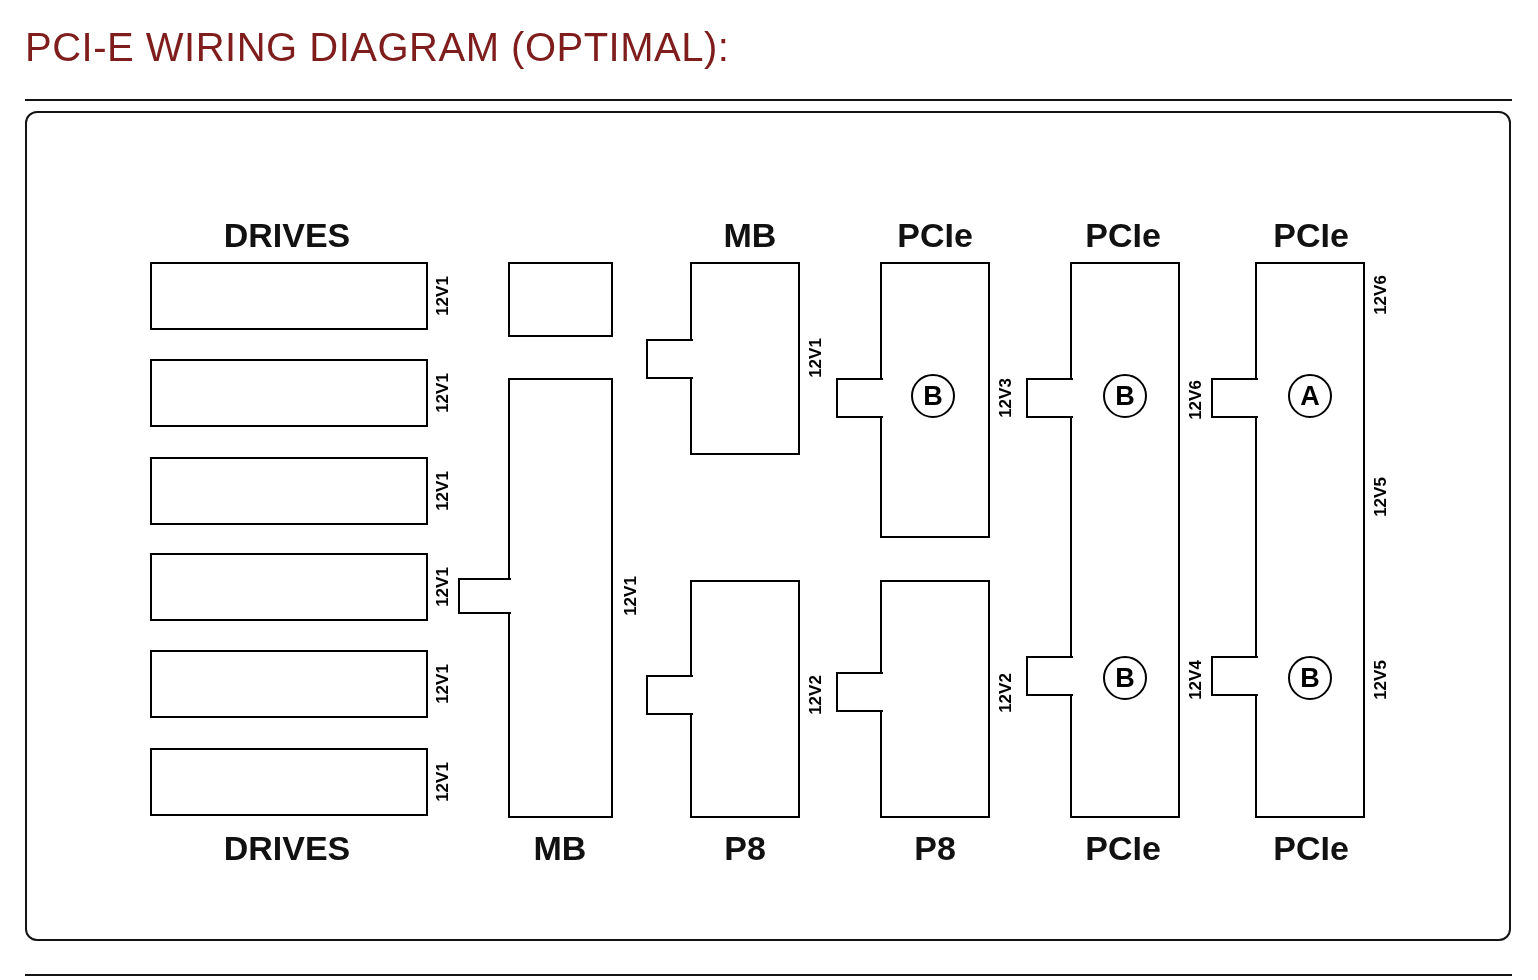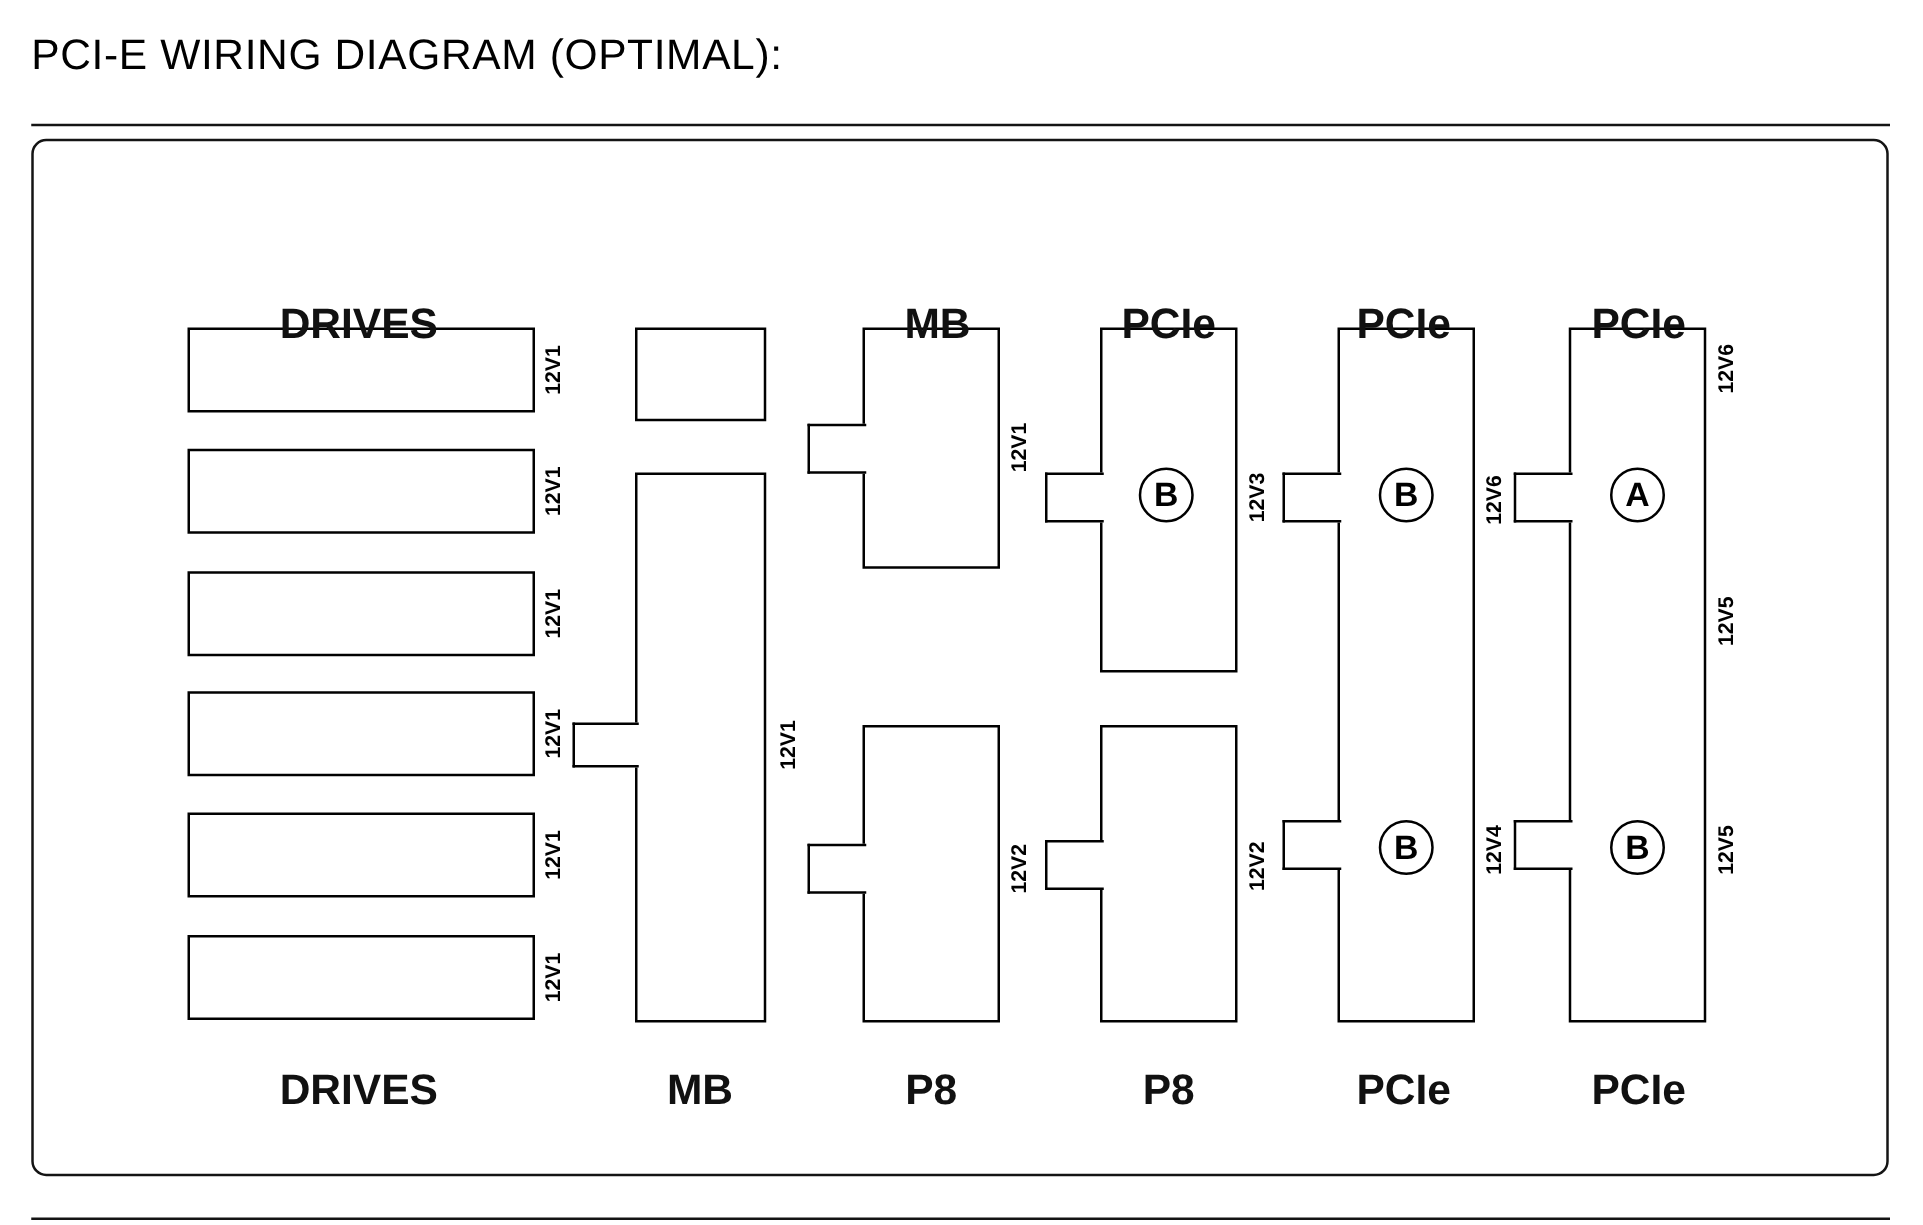--- a/index.html
+++ b/index.html
@@ -2,21 +2,21 @@
 <html><head>
 <meta charset="utf-8">
 <style>
   html, body { margin: 0; padding: 0; background: #ffffff; }
   .canvas {
     position: relative; width: 1538px; height: 980px;
     background: #ffffff; font-family: "Liberation Sans", sans-serif; overflow: hidden;
   }
   .page-title {
     position: absolute; left: 25px; top: 25px;
-    font-size: 34px; font-weight: 400; color: #000000; letter-spacing: 0.5px;
+    font-size: 40px; font-weight: 400; color: #7f1d1d; letter-spacing: 0.5px;
   }
   .hr-line { position: absolute; left: 25px; width: 1487px; height: 0; border-top: 2px solid #141414; }
   .frame {
     position: absolute; left: 25px; top: 111px; width: 1486px; height: 830px;
     border: 2px solid #141414; border-radius: 12px; box-sizing: border-box;
   }
   .box {
     position: absolute; border: 2px solid #000; background: #fff;
     box-sizing: border-box; z-index: 1;
   }
@@ -24,21 +24,21 @@
     position: absolute; border: 2px solid #000; border-right: none; background: #fff;
     box-sizing: border-box; z-index: 3;
   }
   .vlabel {
     position: absolute; width: 60px; height: 20px; line-height: 20px;
     text-align: center; font-size: 17px; font-weight: 700; color: #000;
     transform: rotate(-90deg); white-space: nowrap; z-index: 4;
   }
   .col-label {
     position: absolute; height: 40px; line-height: 40px; text-align: center;
-    font-size: 34px; font-weight: 700; color: #111; z-index: 2; margin-top: 24px;
+    font-size: 34px; font-weight: 700; color: #111; z-index: 2;
   }
   .plug {
     position: absolute; width: 44px; height: 44px;
     border: 2.5px solid #000; border-radius: 50%; background: #fff;
     display: flex; align-items: center; justify-content: center;
     font-size: 27px; font-weight: 700; color: #000; z-index: 2; box-sizing: border-box;
   }
 </style>
 </head>
 <body>

